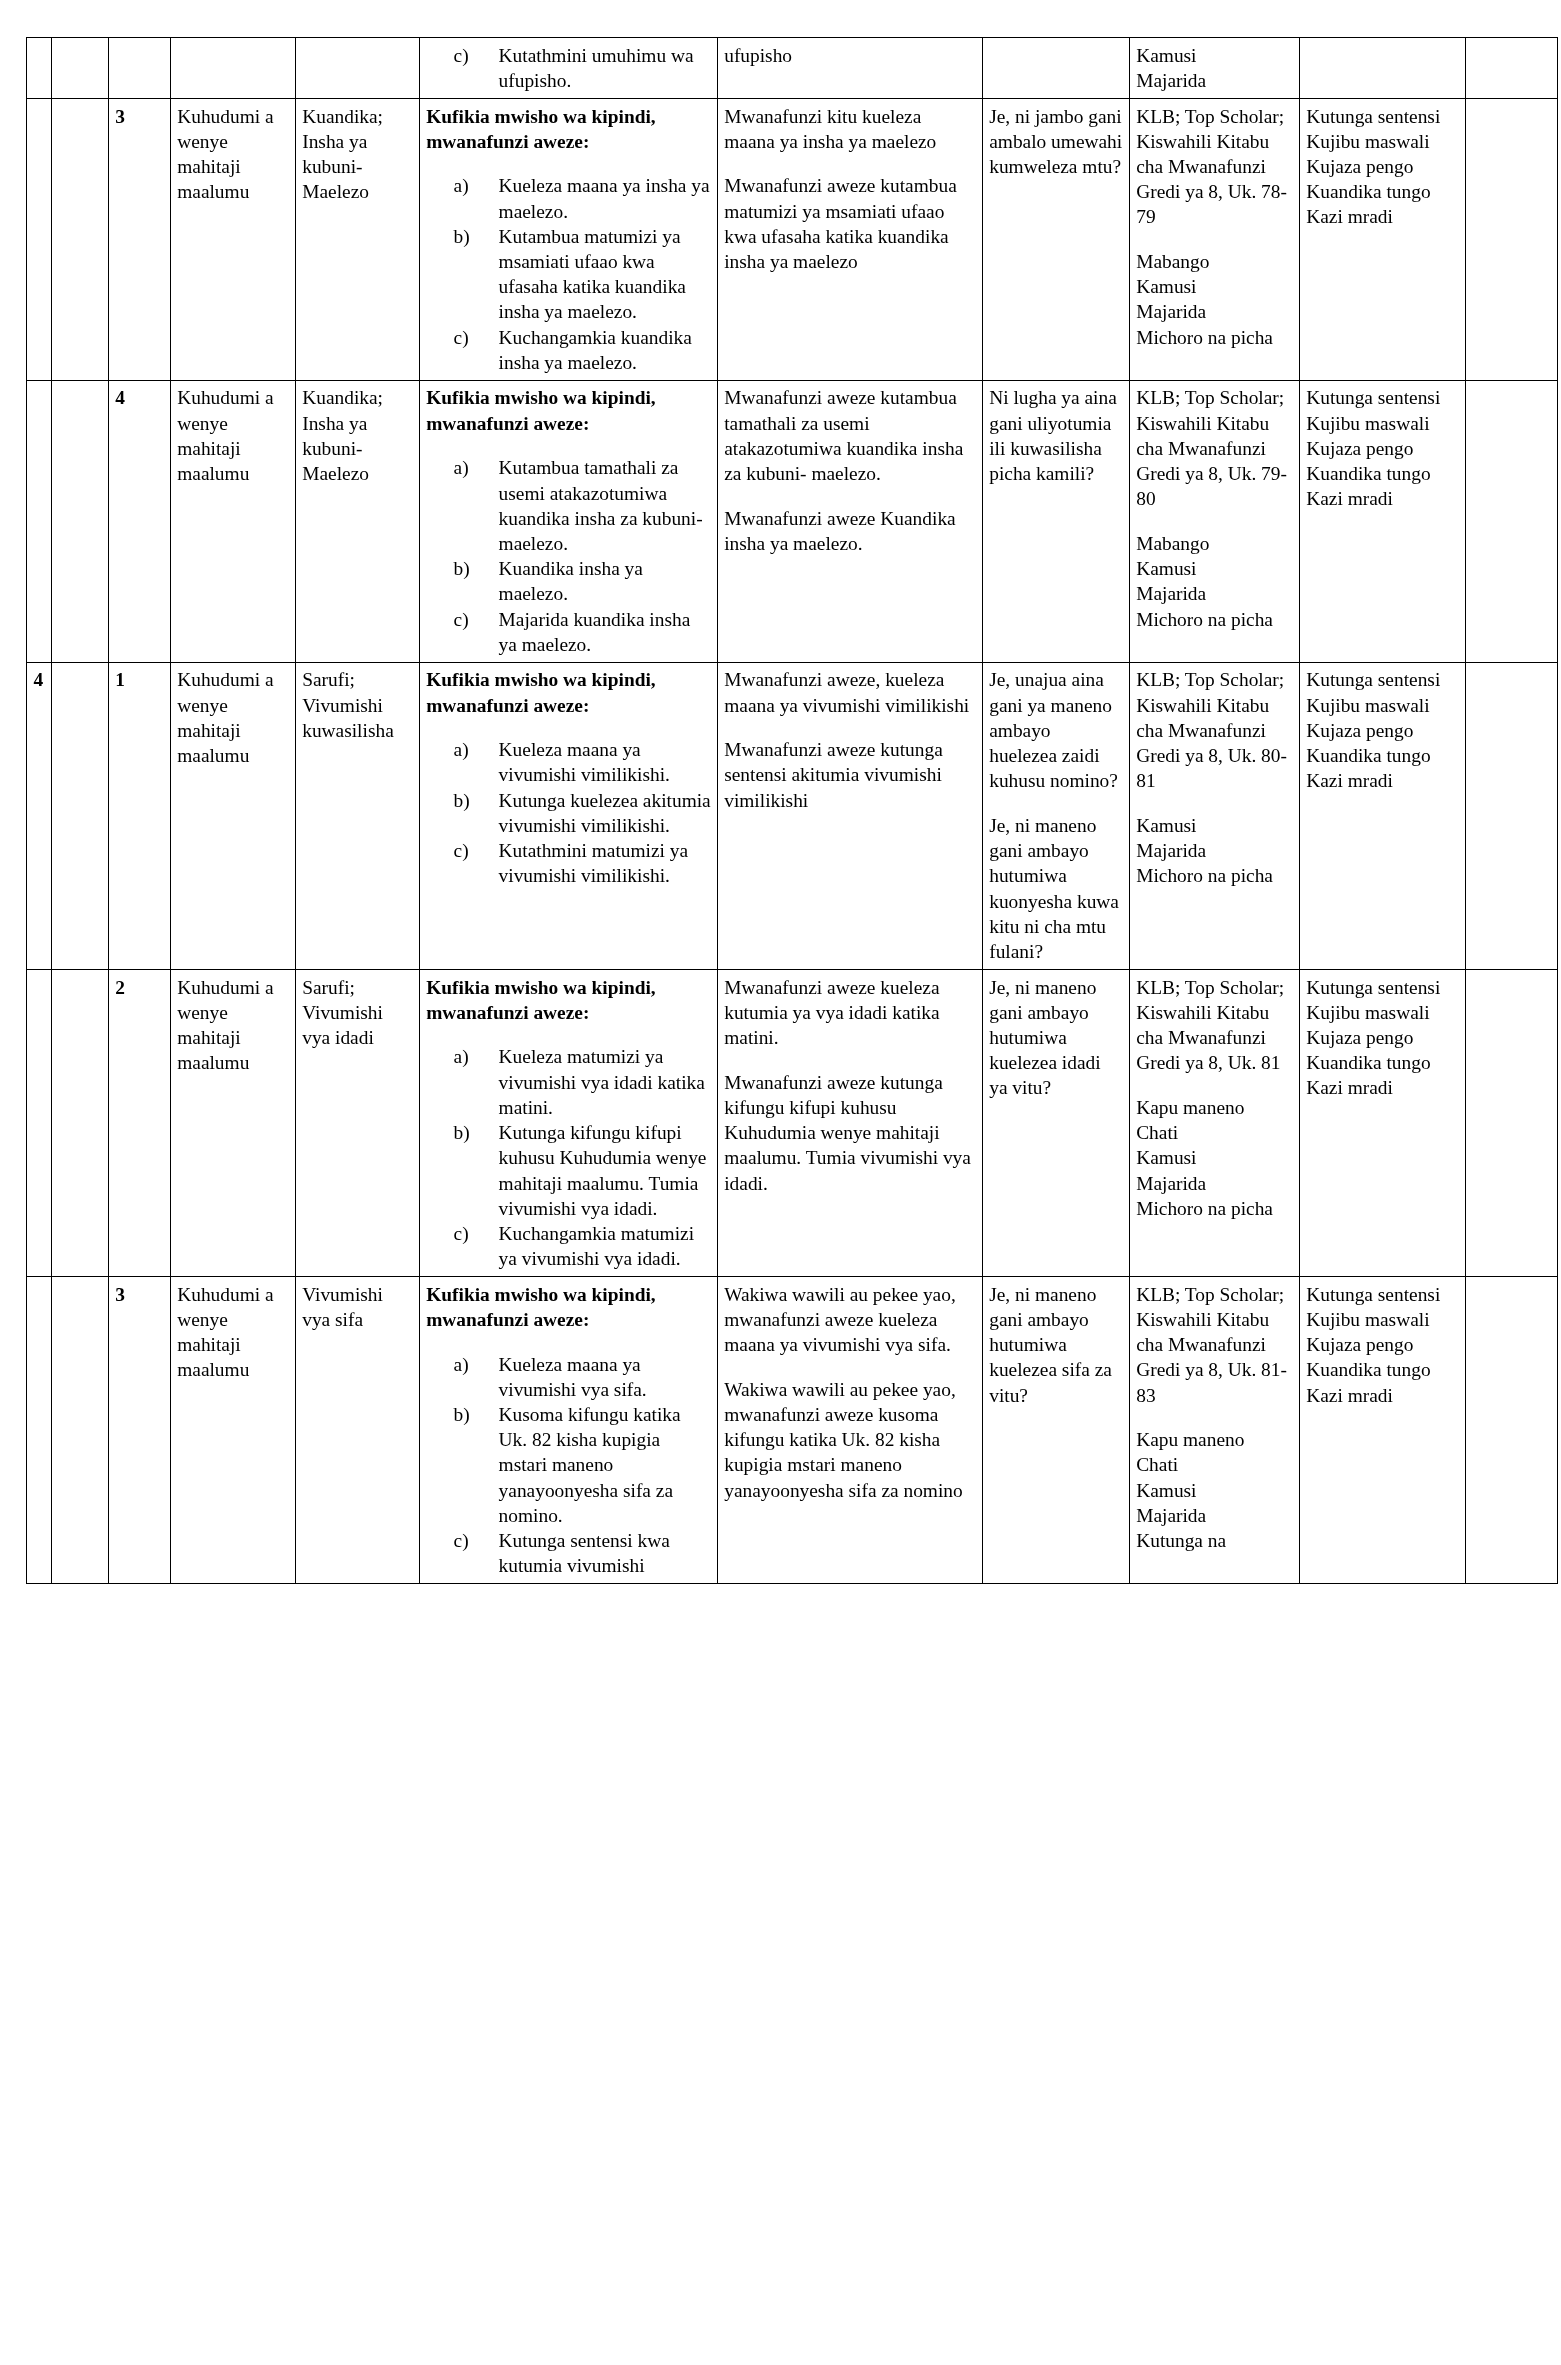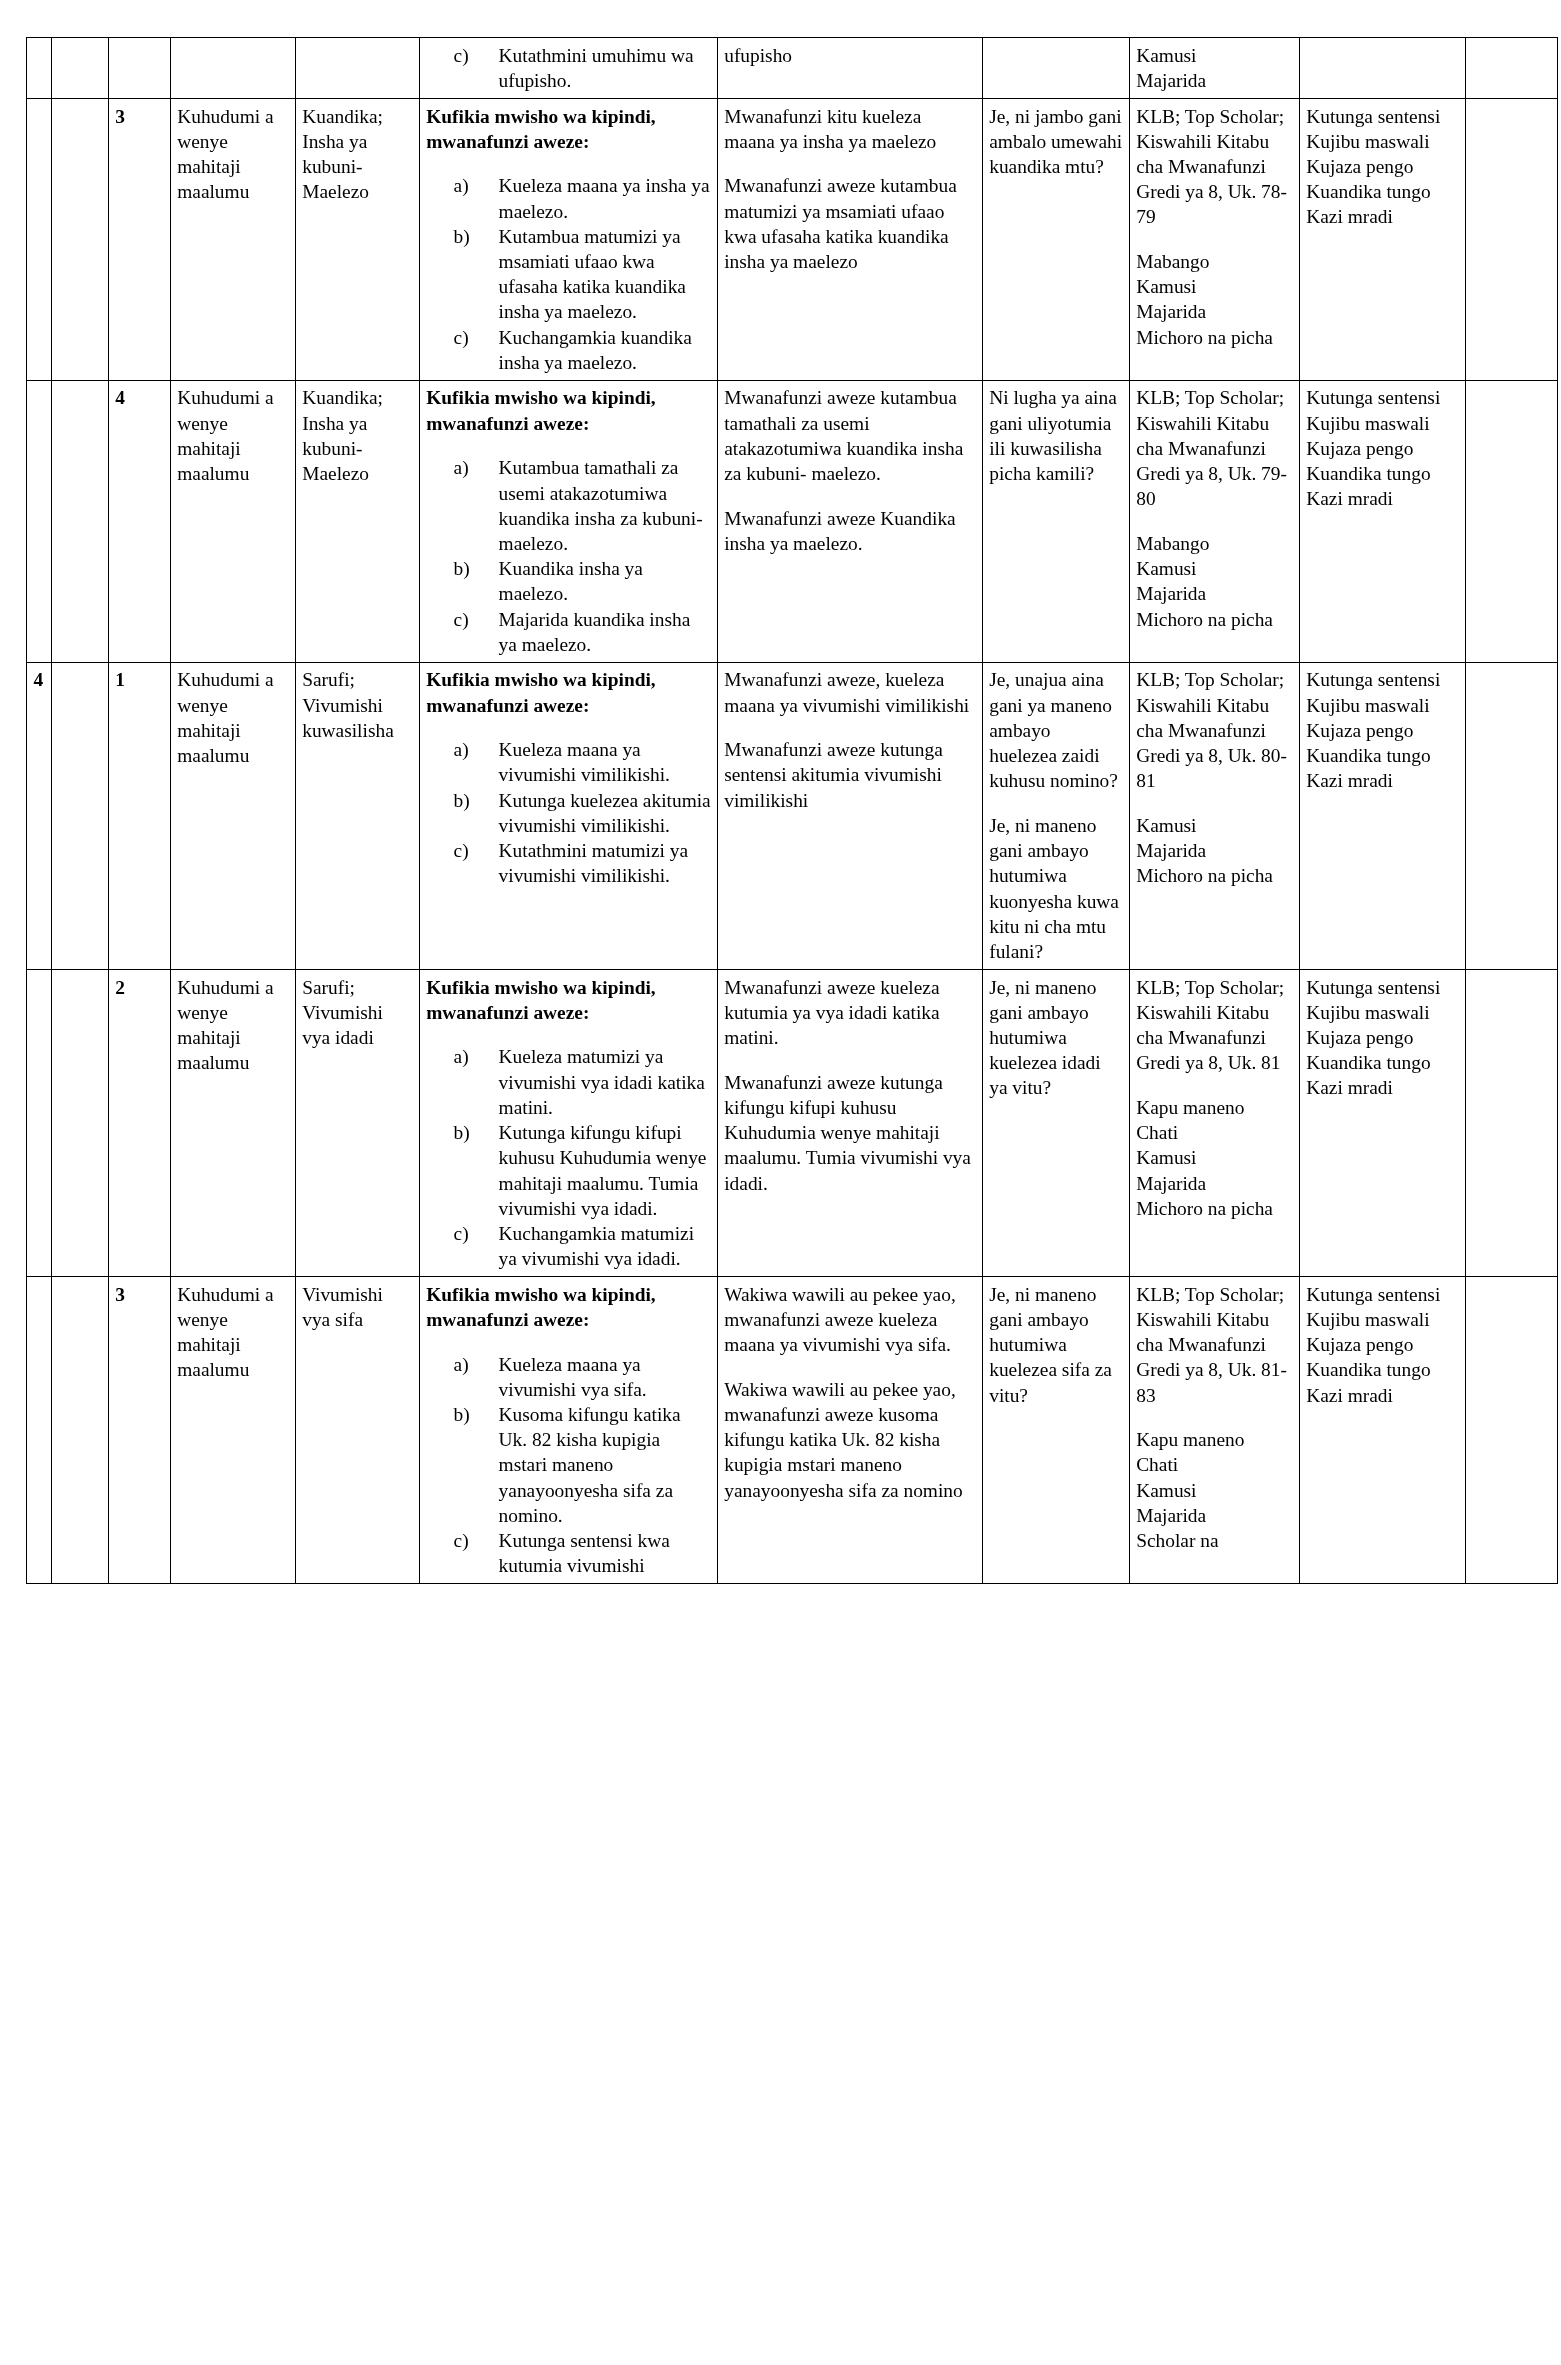--- a/index.html
+++ b/index.html
@@ -142,21 +142,21 @@
               <li><span class="marker">b)</span><span>Kutambua matumizi ya msamiati ufaao kwa ufasaha katika kuandika insha ya maelezo.</span></li>
               <li><span class="marker">c)</span><span>Kuchangamkia kuandika insha ya maelezo.</span></li>
             </ol>
           </td>
           <td>
             <span class="line">Mwanafunzi kitu kueleza maana ya insha ya maelezo</span>
             <span class="blankline"></span>
             <span class="line">Mwanafunzi aweze kutambua matumizi ya msamiati ufaao kwa ufasaha katika kuandika insha ya maelezo</span>
           </td>
           <td>
-            <span class="line">Je, ni jambo gani ambalo umewahi kuandika mtu?</span>
+            <span class="line">Je, ni jambo gani ambalo umewahi kumweleza mtu?</span>
           </td>
           <td>
             <span class="line">KLB; Top Scholar; Kiswahili Kitabu cha Mwanafunzi Gredi ya 8, Uk. 78-79</span>
             <span class="blankline"></span>
             <span class="line">Mabango</span>
             <span class="line">Kamusi</span>
             <span class="line">Majarida</span>
             <span class="line">Michoro na picha</span>
           </td>
           <td>
@@ -309,21 +309,21 @@
           <td>
             <span class="line">Je, ni maneno gani ambayo hutumiwa kuelezea sifa za vitu?</span>
           </td>
           <td>
             <span class="line">KLB; Top Scholar; Kiswahili Kitabu cha Mwanafunzi Gredi ya 8, Uk. 81-83</span>
             <span class="blankline"></span>
             <span class="line">Kapu maneno</span>
             <span class="line">Chati</span>
             <span class="line">Kamusi</span>
             <span class="line">Majarida</span>
-            <span class="line">Scholar na</span>
+            <span class="line">Kutunga na</span>
           </td>
           <td>
             <span class="line">Kutunga sentensi</span>
             <span class="line">Kujibu maswali</span>
             <span class="line">Kujaza pengo</span>
             <span class="line">Kuandika tungo</span>
             <span class="line">Kazi mradi</span>
           </td>
           <td></td>
         </tr>

